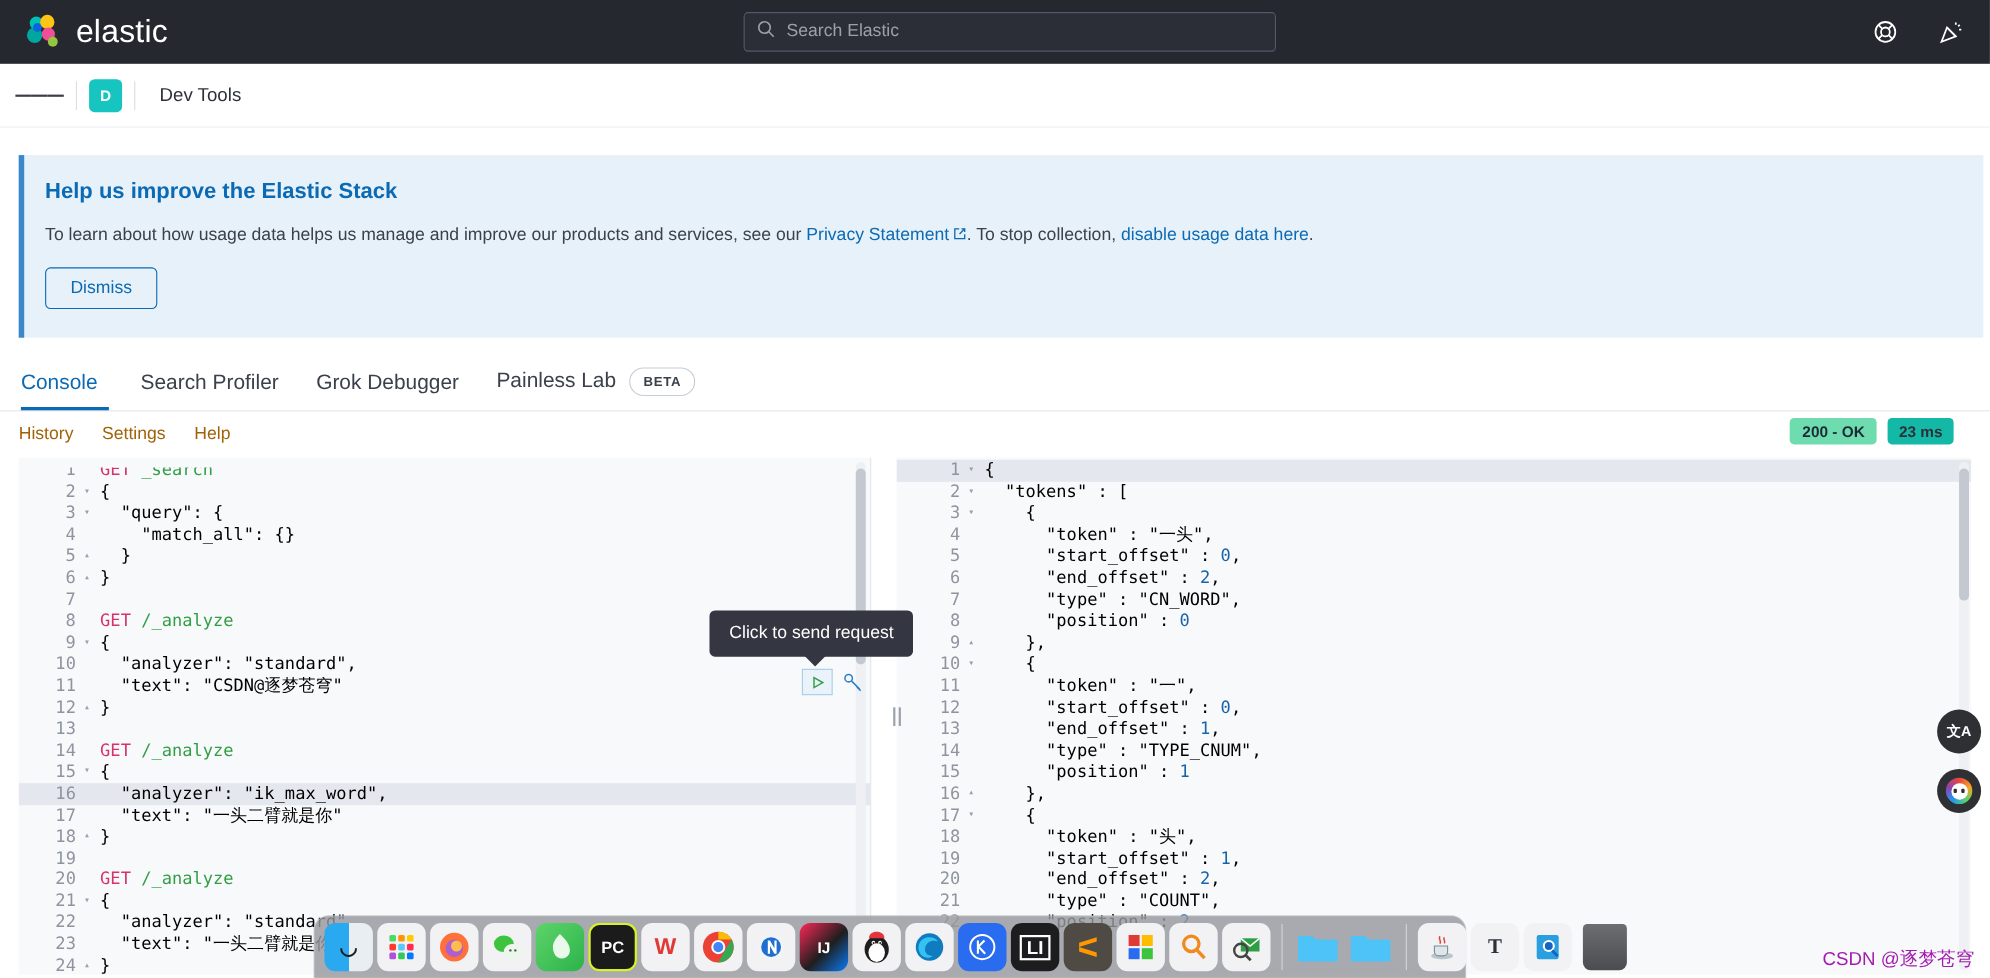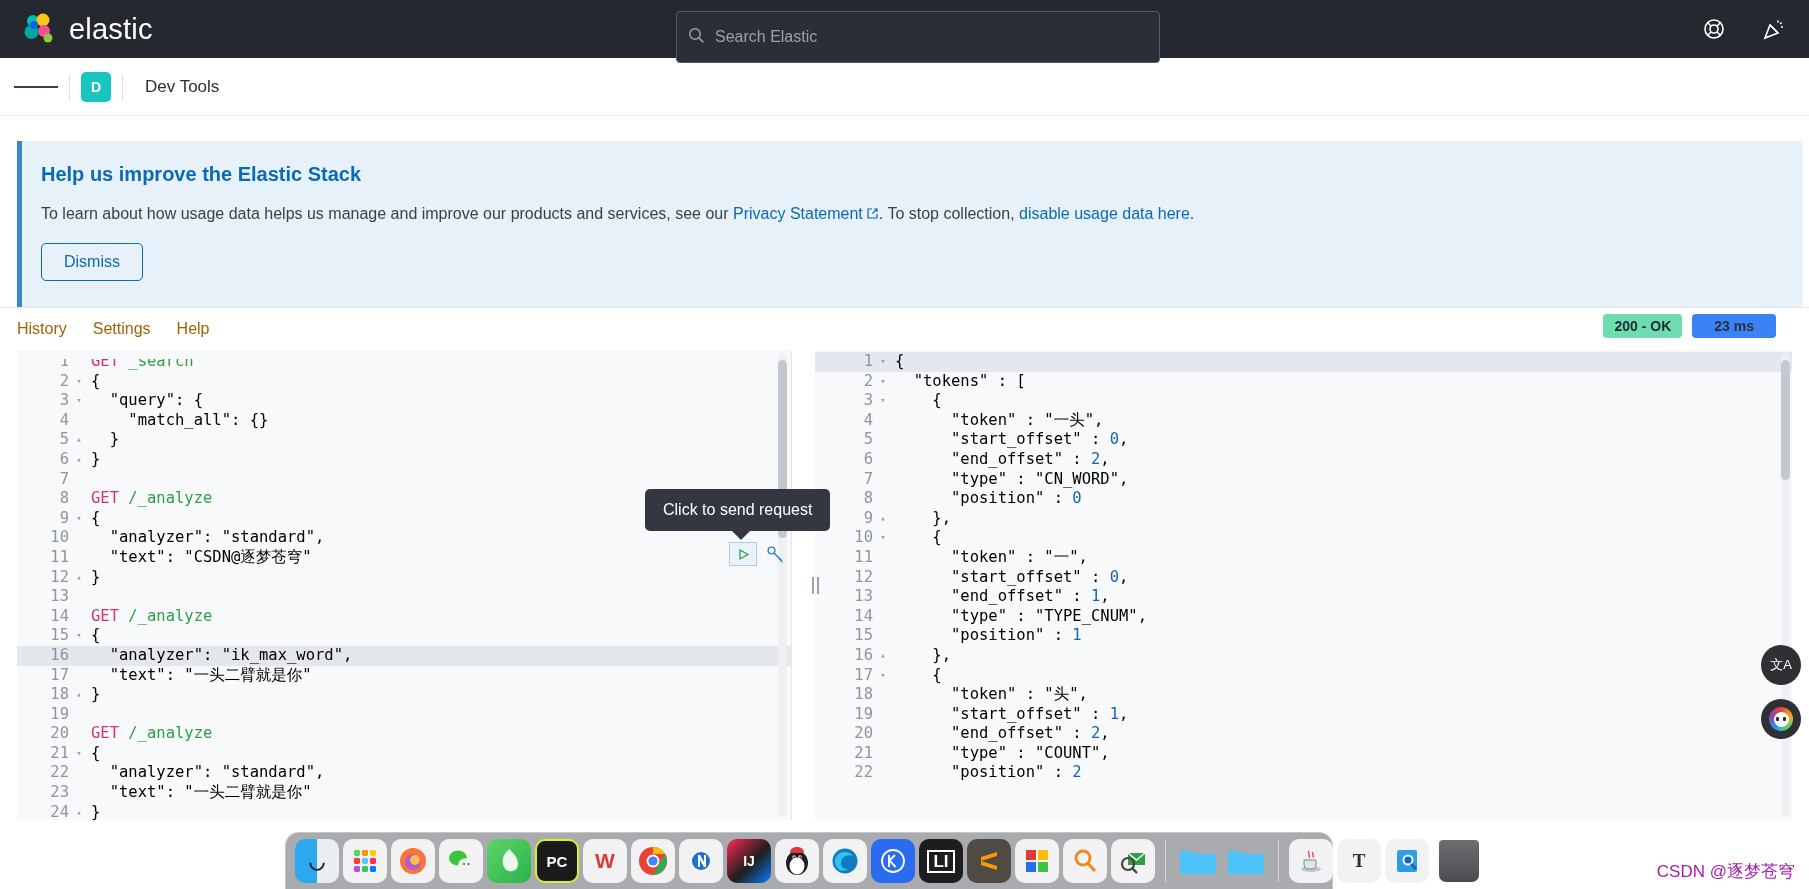--- a/index.html
+++ b/index.html
@@ -13,21 +13,21 @@
 
   
   .topnav {
     height: 58px; background: #25282f; display: flex; align-items: center;
     padding: 0 22px; position: relative;
   }
   .brand { display: flex; align-items: center; gap: 13px; }
   .brand-logo { width: 34px; height: 34px; position: relative; }
   .brand-name { color: #ffffff; font-size: 29px; letter-spacing: .2px; }
   .globalsearch {
-    position: absolute; left: 676px; top: 11px; width: 484px; height: 52px;
+    position: absolute; left: 676px; top: 11px; width: 484px; height: 36px;
     border: 1px solid #535966; border-radius: 4px; background: #2b2e36;
     display: flex; align-items: center; padding: 12px 11px; gap: 10px;
   }
   .globalsearch input {
     background: transparent; border: none; outline: none;
     color: #c9ccd3; font-size: 16px; width: 100%;
     font-family: "Liberation Sans", sans-serif;
   }
   .globalsearch input::placeholder { color: #9ba0ab; }
   .topnav-right { position: absolute; right: 22px; top: 0; height: 58px; display: flex; align-items: center; gap: 34px; }
@@ -77,21 +77,21 @@
     border: 1px solid #c8ccd4; border-radius: 14px; font-size: 12px; font-weight: 700;
     color: #3b414b; padding: 5px 12px; letter-spacing: .6px;
   }
   .tabs-rule { height: 1px; background: #e3e6eb; margin: 0 0 0 0; }
 
   
   .ctoolbar { height: 42px; display: flex; align-items: center; padding: 0 17px; position: relative; }
   .ctool-link { font-size: 16px; color: #a16207; margin-right: 26px; cursor: pointer; }
   .badges { position: absolute; right: 33px; top: 6px; display: flex; gap: 10px; align-items: center; text-align: center; }
   .badge-ok { background: #6fdcaf; color: #1b2b36; font-size: 14px; font-weight: 700; padding: 4px 11px; border-radius: 4px; }
-  .badge-ms { background: #3b82f6; color: #2c3038; font-size: 14px; font-weight: 700; padding: 4px 22px; border-radius: 4px; }
+  .badge-ms { background: #14b8a6; color: #2c3038; font-size: 14px; font-weight: 700; padding: 4px 10px; border-radius: 4px; }
 
   
   .editors { position: relative; margin: 0 17px; height: 470px; display: flex; }
   .pane {
     position: relative; background: #f8f9fb; overflow: hidden;
     font-family: "DejaVu Sans Mono", monospace; font-size: 15.5px; line-height: 19.6px;
   }
   .pane-left { width: 775px; border-right: 1px solid #e3e6eb; }
   .pane-right { flex: 1; margin-left: 23px; }
   .code { position: relative; padding-top: 2px; }
@@ -136,21 +136,21 @@
   .tooltip::after {
     content: ""; position: absolute; left: 86px; bottom: -9px;
     border-left: 10px solid transparent; border-right: 10px solid transparent; border-top: 10px solid #343741;
   }
 
   
   .floatbtns { position: absolute; right: 8px; top: 645px; display: flex; flex-direction: column; gap: 14px; z-index: 12; }
   .fbtn {
     width: 40px; height: 40px; border-radius: 50%; background: #2f3034;
     display: flex; align-items: center; justify-content: center; cursor: pointer;
-    color: #fff; font-size: 13px;
+    color: #fff; font-size: 13px; font-weight: bold;
   }
   .fbtn .orb {
     width: 24px; height: 24px; border-radius: 50%;
     background: conic-gradient(#e8443f, #f5a623, #57d26d, #2196f3, #8e44ad, #e8443f);
     display:flex; align-items:center; justify-content:center;
   }
   .fbtn .orb .face { width: 15px; height: 15px; border-radius: 50%; background:#fff; position: relative; }
   .fbtn .orb .face::before, .fbtn .orb .face::after {
     content:""; position:absolute; top:5px; width:3px; height:4px; background:#2f3034; border-radius:1px;
   }
@@ -249,20 +249,35 @@
       <span>To learn about how usage data helps us manage and improve our products and services, see our </span><a href="#">Privacy Statement</a><span class="ext-icon">
         <svg width="13" height="13" viewBox="0 0 13 13" fill="none" stroke="#0b6ab4" stroke-width="1.2">
           <path d="M6 2H2v9h9V7"></path>
             <path d="M8 2h3v3"></path>
             <path d="M11 2L6.3 6.7"></path>
         </svg></span><span>. To stop collection, </span><a href="#">disable usage data here</a><span>.</span>
     </div>
     <button class="dismiss-btn">Dismiss</button>
   </div>
 
+  <div class="tabs">
+    <div class="tab active">
+      <span>Console</span>
+    </div>
+    <div class="tab">
+      <span>Search Profiler</span>
+    </div>
+    <div class="tab">
+      <span>Grok Debugger</span>
+    </div>
+    <div class="tab">
+      <span>Painless Lab</span>
+      <span class="beta-pill">BETA</span>
+    </div>
+  </div>
   <div class="tabs-rule"></div>
 
   <div class="ctoolbar">
     <span class="ctool-link">History</span>
     <span class="ctool-link">Settings</span>
     <span class="ctool-link">Help</span>
     <div class="badges">
       <span class="badge-ok">200 - OK</span>
       <span class="badge-ms">23 ms</span>
     </div>

